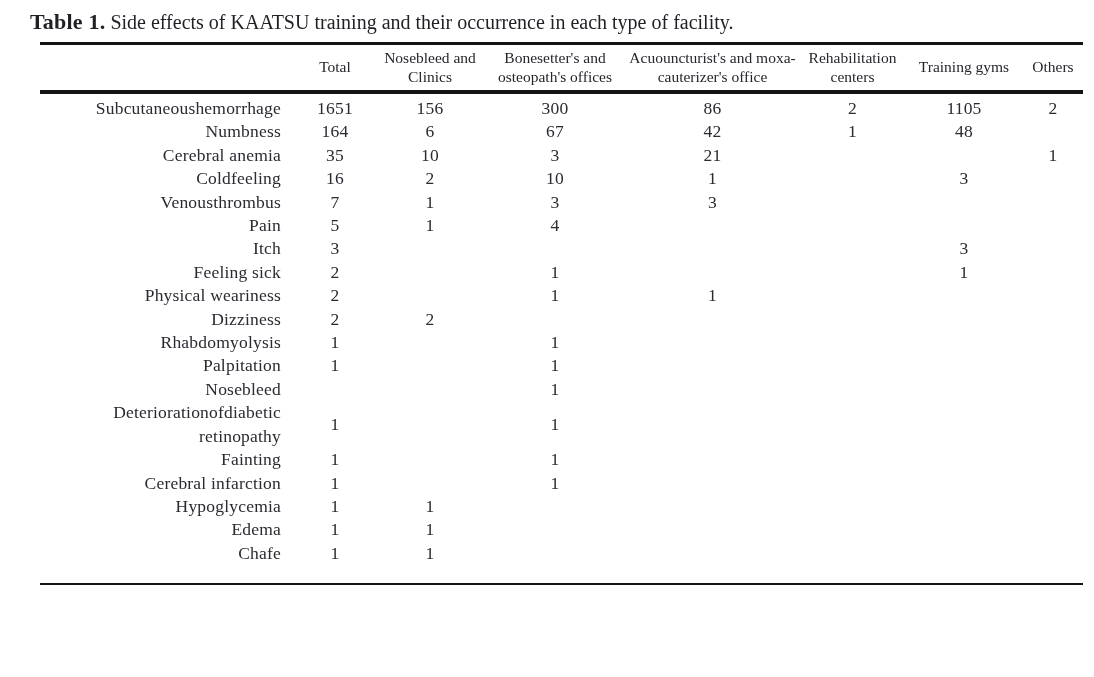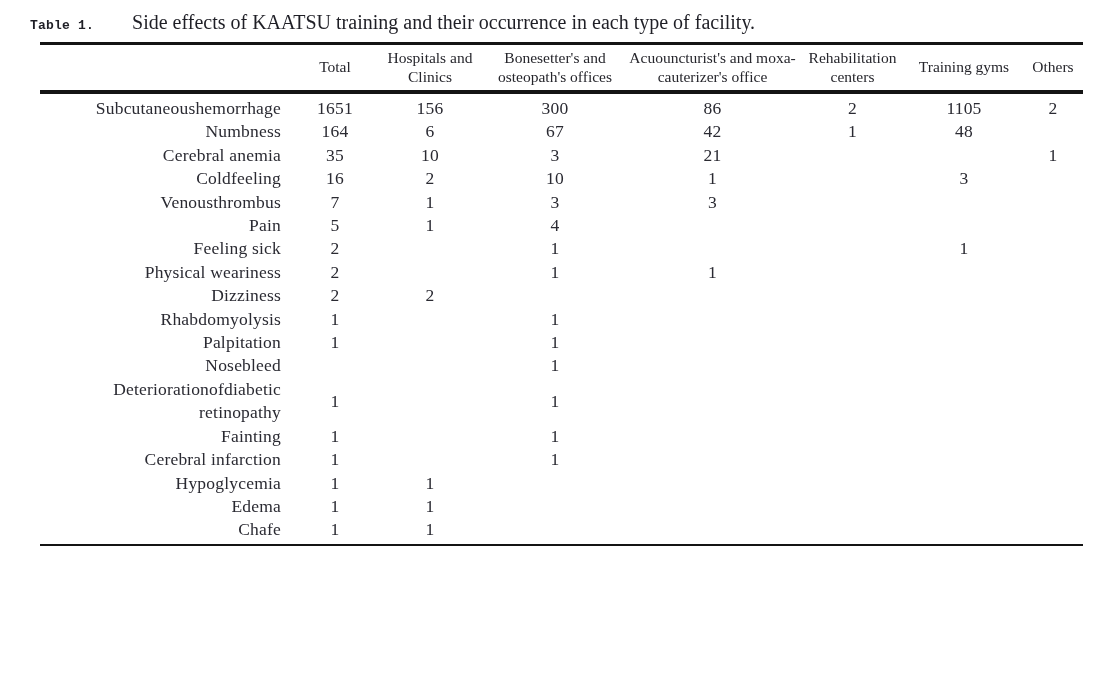--- a/index.html
+++ b/index.html
@@ -11,25 +11,25 @@
     overflow: hidden;
   }
   .page { position: relative; width: 1094px; height: 677px; background: #fff; }
 
   .caption {
     position: absolute; left: 30px; top: 9px;
     font-size: 20px; line-height: 26px; white-space: nowrap;
     color: #1f1f26;
   }
   .caption-label {
-    font-family: Liberation Mono, monospace;
-    font-weight: 700; font-size: 13px;
+    font-family: Liberation Serif, serif;
+    font-weight: 700; font-size: 22px;
     letter-spacing: 0.2px;
   }
-  .caption-text { font-family: "Liberation Serif", serif; font-size: 20px; margin-left: 33px; }
+  .caption-text { font-family: "Liberation Serif", serif; font-size: 20px; }
 
   table.effects {
     position: absolute; left: 40px; top: 42px;
     width: 1043px;
     border-collapse: collapse; table-layout: fixed;
   }
   table.effects th {
     font-weight: normal;
     font-size: 15.5px; line-height: 18.5px;
     text-align: center; vertical-align: middle;
@@ -46,21 +46,21 @@
     padding: 0 2px;
     color: #2a2a32;
   }
   table.effects td.label {
     text-align: right;
     padding-right: 14px;
   }
   table.effects tbody tr:first-child td { padding-top: 3px; margin-top: 28px; }
   table.effects tbody tr:last-child td {
     border-bottom: 2.5px solid #141414;
-    padding-bottom: 2px;
+    padding-bottom: 18px;
   }
 </style>
 </head>
 <body>
 
 <div class="page">
 
   <div class="caption">
     <span class="caption-label">Table 1.</span><span class="caption-text"> Side effects of KAATSU training and their occurrence in each type of facility.</span>
   </div>
@@ -73,21 +73,21 @@
       <col style="width:140px">
       <col style="width:175px">
       <col style="width:105px">
       <col style="width:118px">
       <col style="width:60px">
     </colgroup>
     <thead>
       <tr>
           <th></th>
           <th>Total</th>
-          <th>Hospitals and Clinics</th>
+          <th>Nosebleed and Clinics</th>
           <th>Bonesetter's and osteopath's offices</th>
           <th>Acuouncturist's and moxa-cauterizer's office</th>
           <th>Rehabilitation centers</th>
           <th>Training gyms</th>
           <th>Others</th>
         </tr>
     </thead>
     <tbody>
         <tr>
           <td class="label">Subcutaneoushemorrhage</td>
@@ -143,20 +143,30 @@
           <td class="label">Pain</td>
           <td>5</td>
           <td>1</td>
           <td>4</td>
           <td></td>
           <td></td>
           <td></td>
           <td></td>
         </tr>
         <tr>
+          <td class="label">Itch</td>
+          <td>3</td>
+          <td></td>
+          <td></td>
+          <td></td>
+          <td></td>
+          <td>3</td>
+          <td></td>
+        </tr>
+        <tr>
           <td class="label">Feeling sick</td>
           <td>2</td>
           <td></td>
           <td>1</td>
           <td></td>
           <td></td>
           <td>1</td>
           <td></td>
         </tr>
         <tr>

